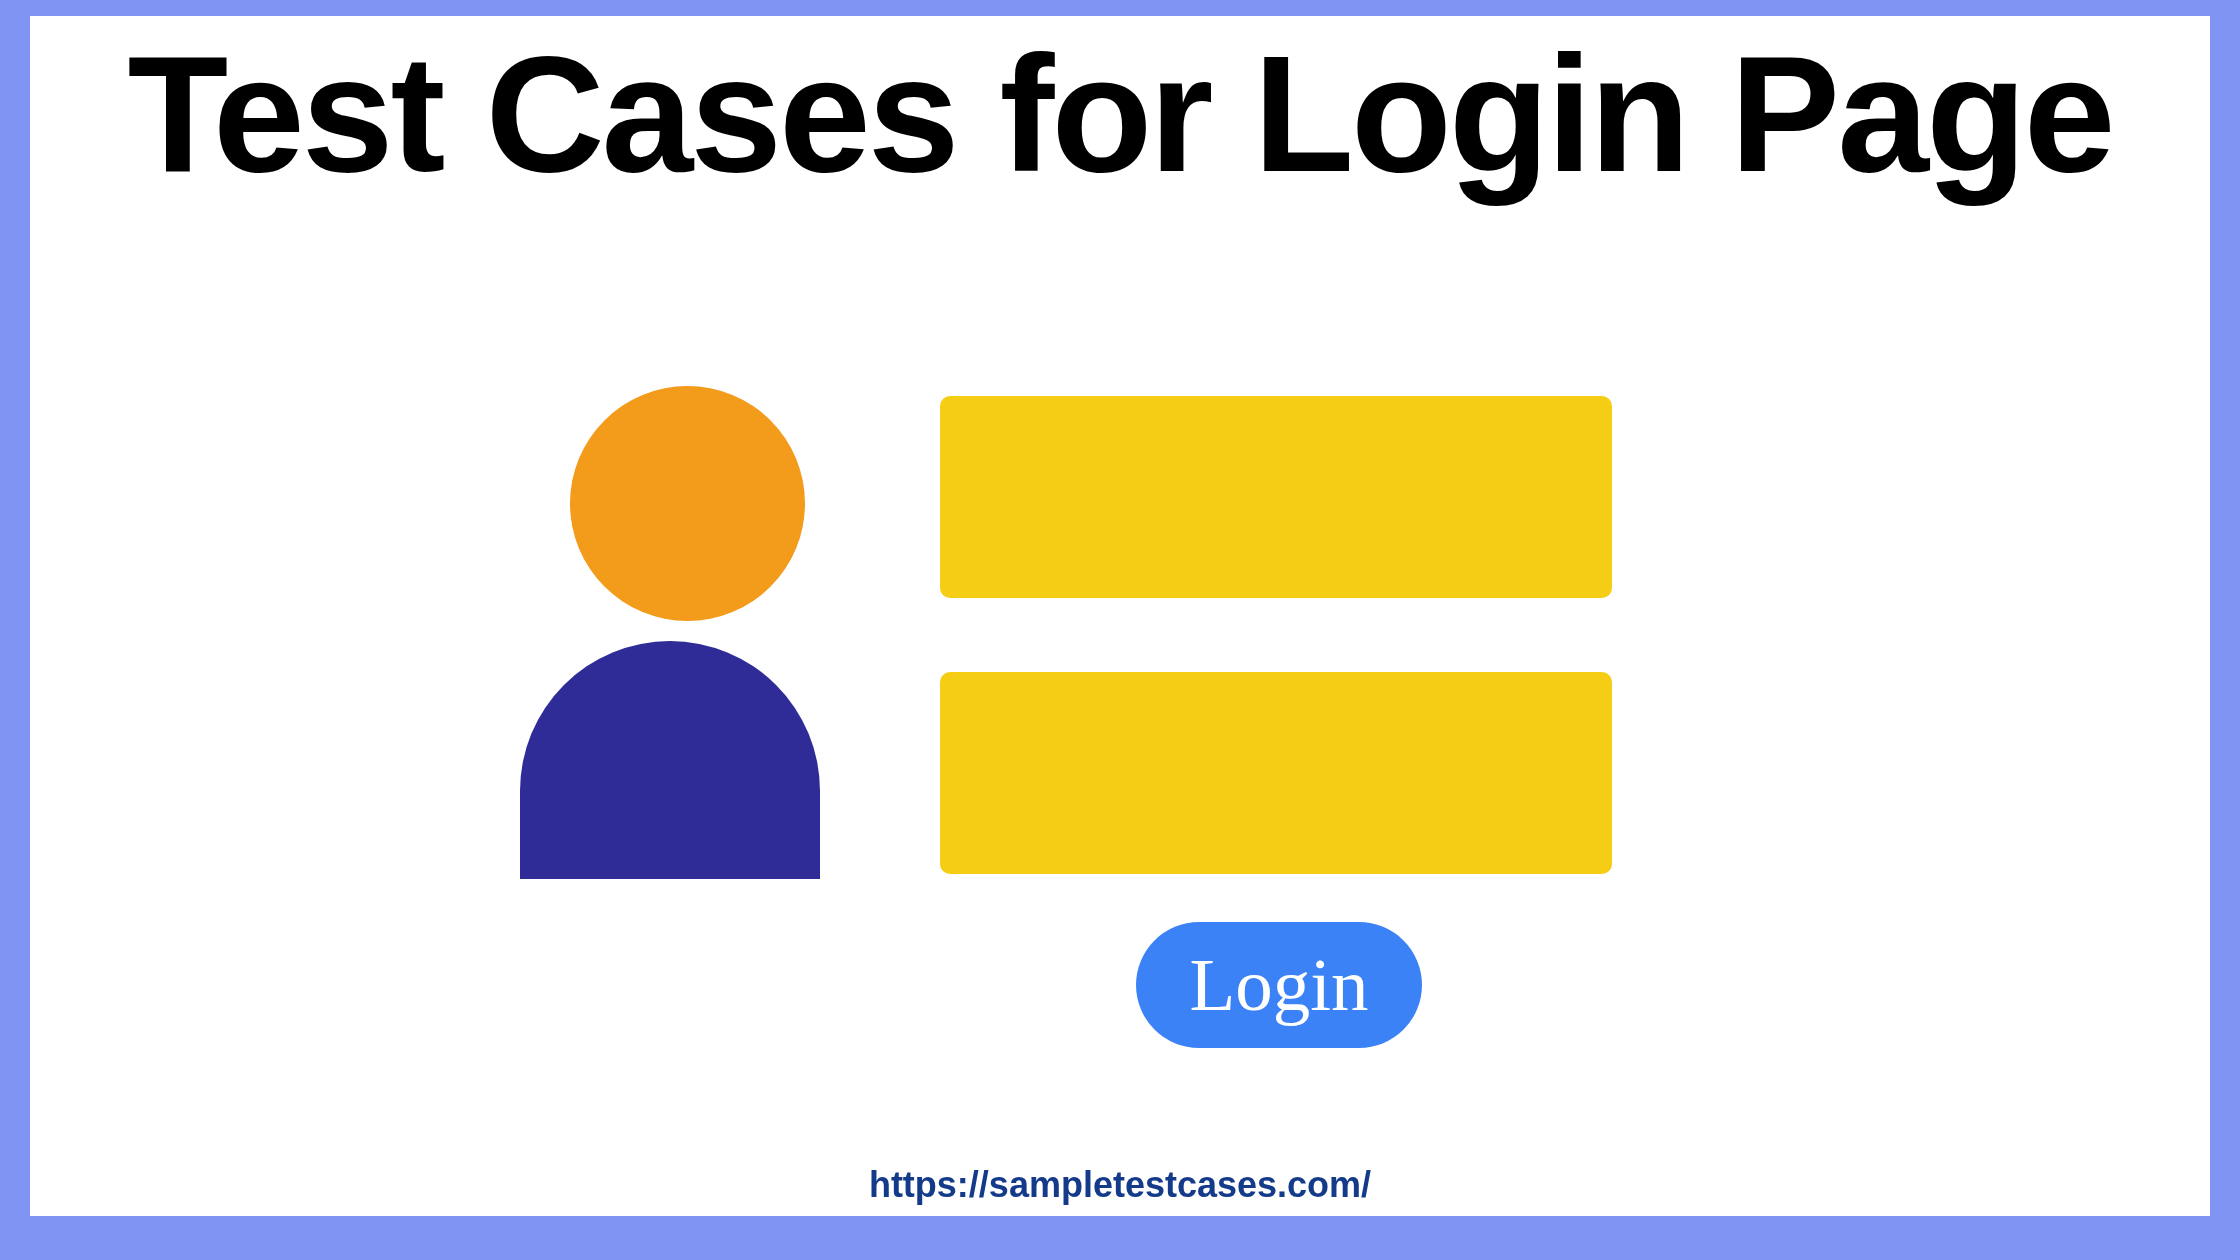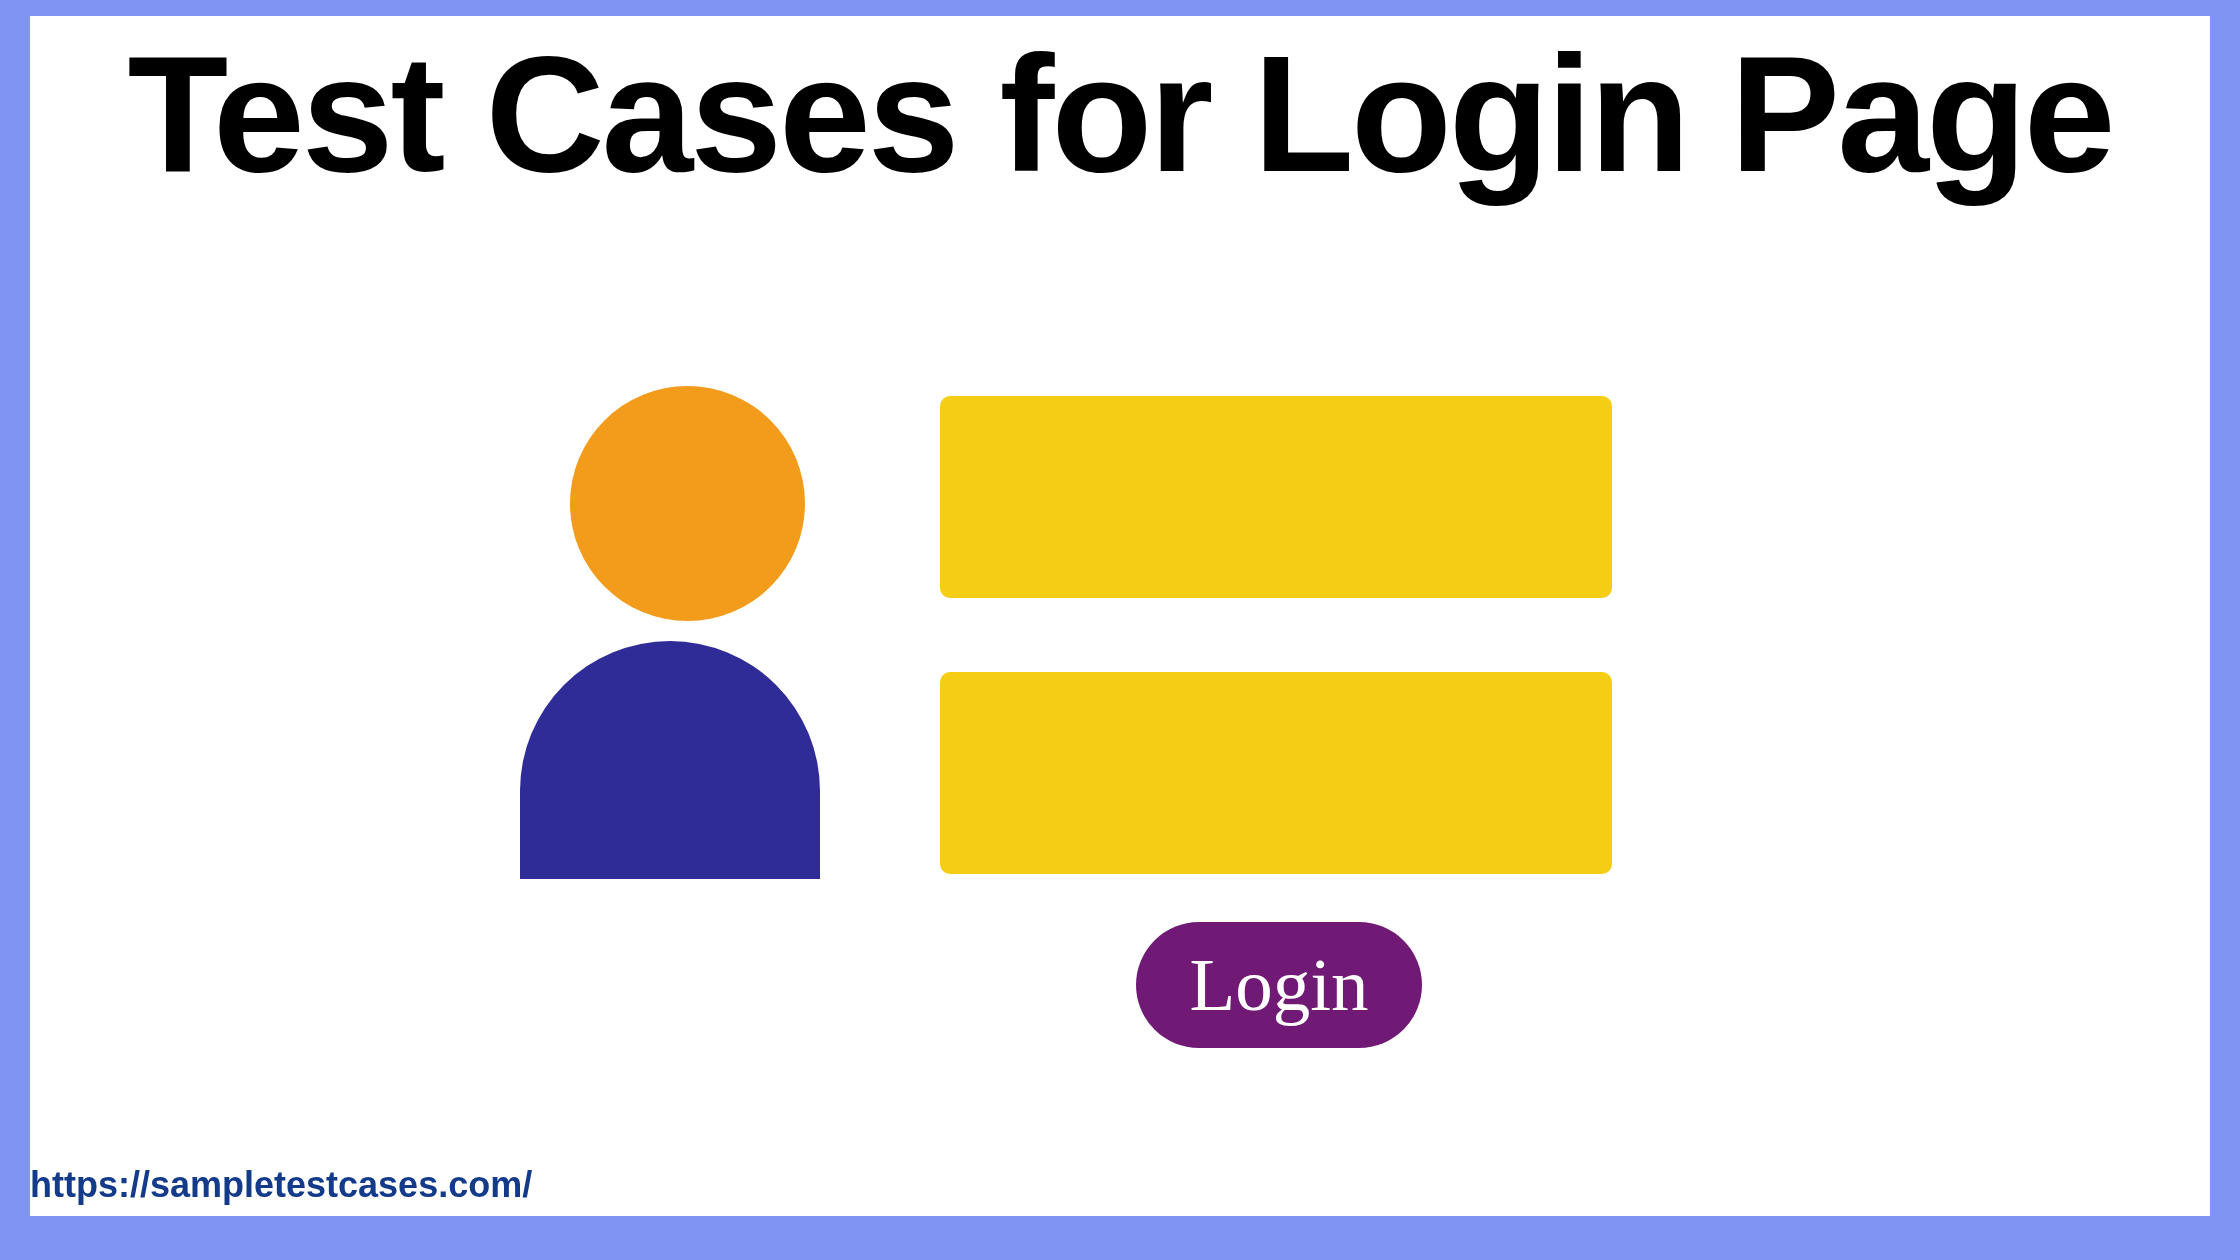--- a/index.html
+++ b/index.html
@@ -76,38 +76,38 @@
       font-size: 48px;
       padding: 0 30px;
       color: #333;
     }
     .login-button {
       position: absolute;
       top: 906px;
       left: 1106px;
       width: 286px;
       height: 126px;
-      background: #701a75;
+      background: #3b82f6;
       border: none;
       border-radius: 64px;
       color: #ffffff;
       font-size: 75px;
       font-weight: 400;
       font-family: Georgia, 'Times New Roman', serif;
       cursor: pointer;
       display: flex;
       align-items: center;
       justify-content: center;
     }
     .footer-url {
       position: absolute;
       bottom: 10px;
       left: 0;
       right: 0;
-      text-align: left;
+      text-align: center;
       font-size: 36px;
       font-weight: 700;
       color: #133b8a;
     }
   </style>
 </head>
 <body>
 
 <div class="inner-frame">
 

